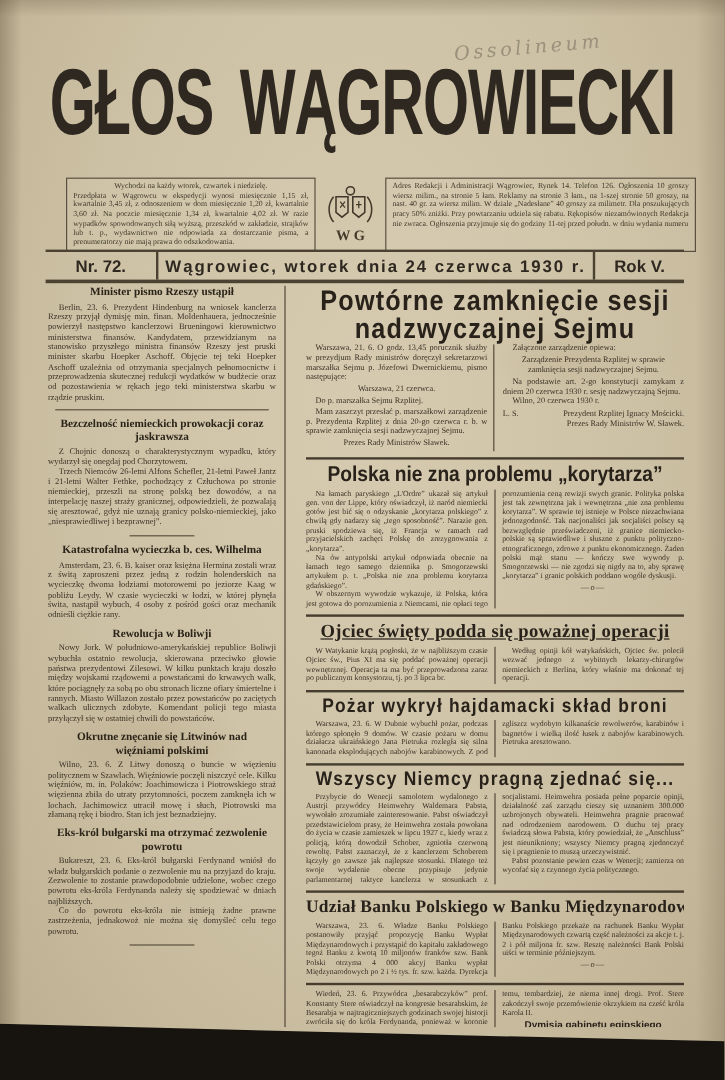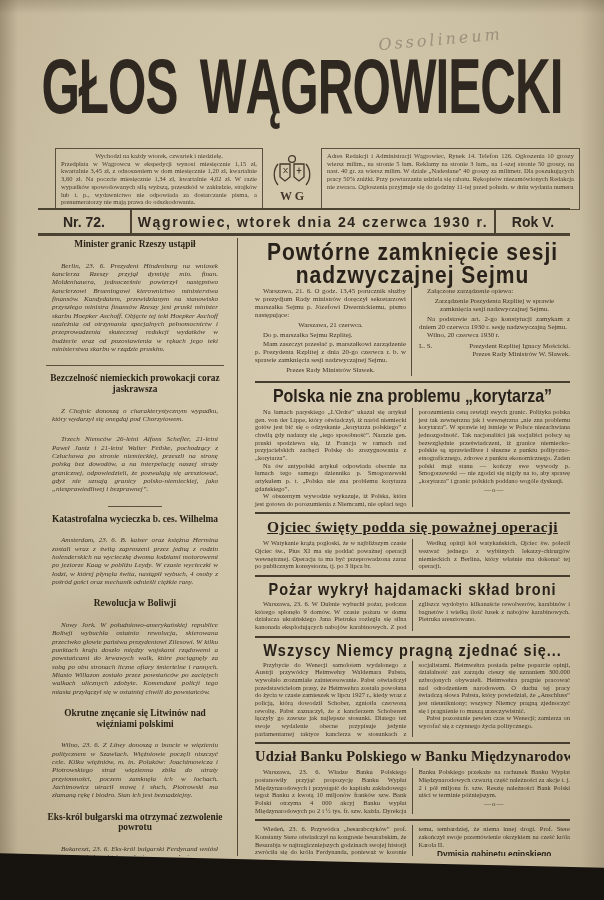--- a/index.html
+++ b/index.html
@@ -50,21 +50,21 @@
   
   .body-region{position:absolute;top:238px;left:40px;right:34px;bottom:44px;overflow:hidden;}
   .col-left{position:absolute;left:0;top:0;bottom:0;width:190px;overflow:hidden;}
   .col-main{position:absolute;left:197px;right:0;top:0;bottom:0;border-left:1px solid #55493a;padding-left:17px;overflow:hidden;}
   
   .col-left h3{
     margin:7px 4px 2px;font-size:9.4px;line-height:10.6px;text-align:center;
     font-weight:bold;color:#2a2318;
   }
   .col-left section:first-child h3{margin-top:1px;}
-  .col-left p{margin:12px;font-size:7.1px;line-height:8.35px;text-align:justify;text-indent:9px;font-style:italic;}
+  .col-left p{margin:0;font-size:7.1px;line-height:8.35px;text-align:justify;text-indent:9px;}
   hr{border:none;}
   hr.thin{border-top:1px solid #5c5140;margin:6px 6px 2px;}
   hr.short{border-top:1px solid #5c5140;width:54px;margin:7px auto 3px;}
   
   .col-main h2{margin:4px 0 3px;text-align:center;font-weight:bold;color:#29221a;white-space:nowrap;}
   .h-sejm{font-family:"Liberation Sans",sans-serif;font-size:21px;line-height:21px;letter-spacing:1px;white-space:normal !important;transform:scale(1,1.12);transform-origin:50% 50%;}
   .h-sans{font-family:"Liberation Sans",sans-serif;font-size:16px;letter-spacing:0px;transform:scale(1,1.12);}
   .h-sans-sp{font-family:"Liberation Sans",sans-serif;font-size:14.5px;letter-spacing:1px;transform:scale(1,1.12);}
   .h-serif{font-size:15.5px;letter-spacing:.3px;text-decoration:underline;}
   .h-serif-sm{font-size:14.5px;letter-spacing:.2px;}
@@ -122,21 +122,21 @@
   <div class="datebar">
     <span class="issue">Nr. 72.</span>
     <span class="pdate">Wągrowiec, wtorek dnia 24 czerwca 1930 r.</span>
     <span class="vol">Rok V.</span>
   </div>
 
   <div class="body-region">
 
     <div class="col-left">
       <section>
-        <h3>Minister granic Rzeszy ustąpił</h3>
+        <h3>Minister pismo Rzeszy ustąpił</h3>
         <div>
             <p>Berlin, 23. 6. Prezydent Hindenburg na wniosek kanclerza Rzeszy przyjął dymisję min. finan. Moldenhauera, jednocześnie powierzył następstwo kanclerzowi Brueningowi kierownictwo ministerstwa finansów. Kandydatem, przewidzianym na stanowisko przyszłego ministra finansów Rzeszy jest pruski minister skarbu Hoepker Aschoff. Objęcie tej teki Hoepker Aschoff uzależnia od otrzymania specjalnych pełnomocnictw i przeprowadzenia skutecznej redukcji wydatków w budżecie oraz od pozostawienia w rękach jego teki ministerstwa skarbu w rządzie pruskim.</p>
           </div>
       </section>
       <hr class="thin">
       <section>
         <h3>Bezczelność niemieckich prowokacji coraz jaskrawsza</h3>
         <div>
             <p>Z Chojnic donoszą o charakterystycznym wypadku, który wydarzył się onegdaj pod Chorzytowem.</p>
             <p>Trzech Niemców 26-letni Alfons Schefler, 21-letni Paweł Jantz i 21-letni Walter Fethke, pochodzący z Człuchowa po stronie niemieckiej, przeszli na stronę polską bez dowodów, a na interpelację naszej straży granicznej, odpowiedzieli, że pozwalają się aresztować, gdyż nie uznają granicy polsko-niemieckiej, jako „niesprawiedliwej i bezprawnej”.</p>
@@ -158,20 +158,21 @@
       <section>
         <h3>Okrutne znęcanie się Litwinów nad więźniami polskimi</h3>
         <div>
             <p>Wilno, 23. 6. Z Litwy donoszą o buncie w więzieniu politycznem w Szawlach. Więźniowie poczęli niszczyć cele. Kilku więźniów, m. in. Polaków: Joachimowicza i Piotrowskiego straż więzienna zbiła do utraty przytomności, poczem zamknęła ich w lochach. Jachimowicz utracił mowę i słuch, Piotrowski ma złamaną rękę i biodro. Stan ich jest beznadziejny.</p>
           </div>
       </section>
       <section>
         <h3>Eks-król bułgarski ma otrzymać zezwolenie powrotu</h3>
         <div>
             <p>Bukareszt, 23. 6. Eks-król bułgarski Ferdynand wniósł do władz bułgarskich podanie o zezwolenie mu na przyjazd do kraju. Zezwolenie to zostanie prawdopodobnie udzielone, wobec czego powrotu eks-króla Ferdynanda należy się spodziewać w dniach najbliższych.</p>
+            <p>Co do powrotu eks-króla nie istnieją żadne prawne zastrzeżenia, jednakowoż nie można się domyśleć celu tego powrotu.</p>
           </div>
       </section>
       <hr class="short">
     </div>
 
     <div class="col-main">
 
       <section>
         <h2 class="h-sejm">Powtórne zamknięcie sesji nadzwyczajnej Sejmu</h2>
         <div class="twocol">

